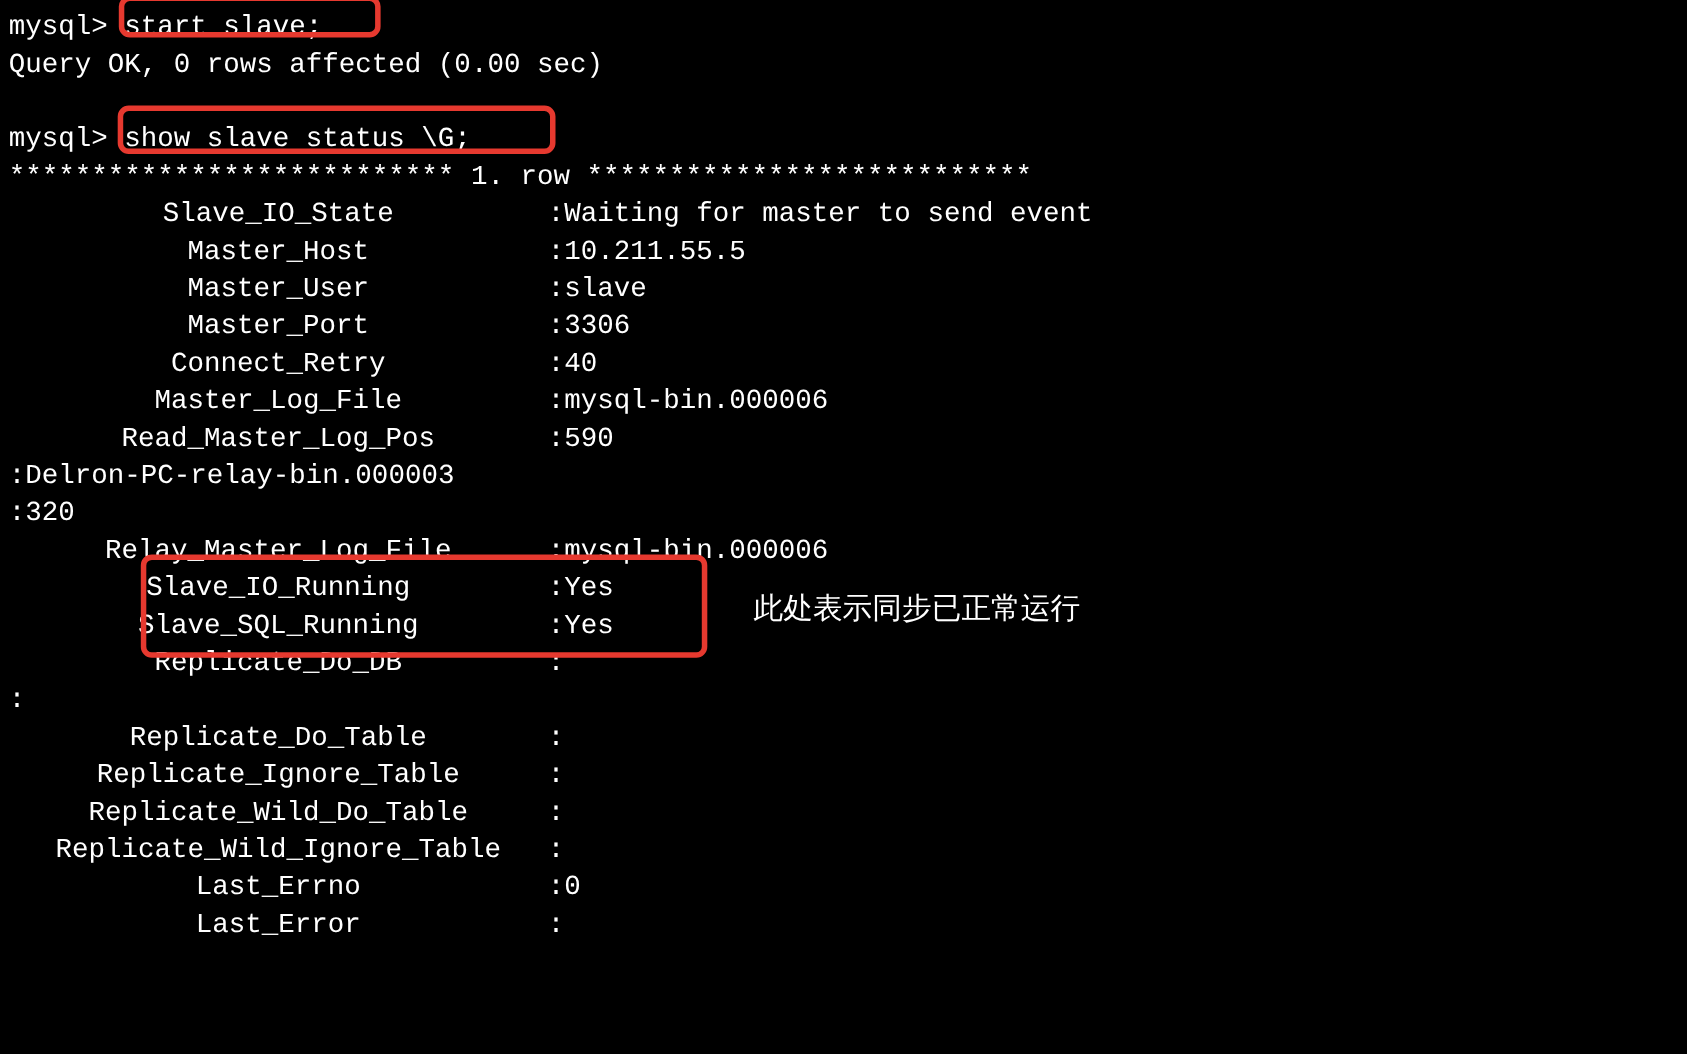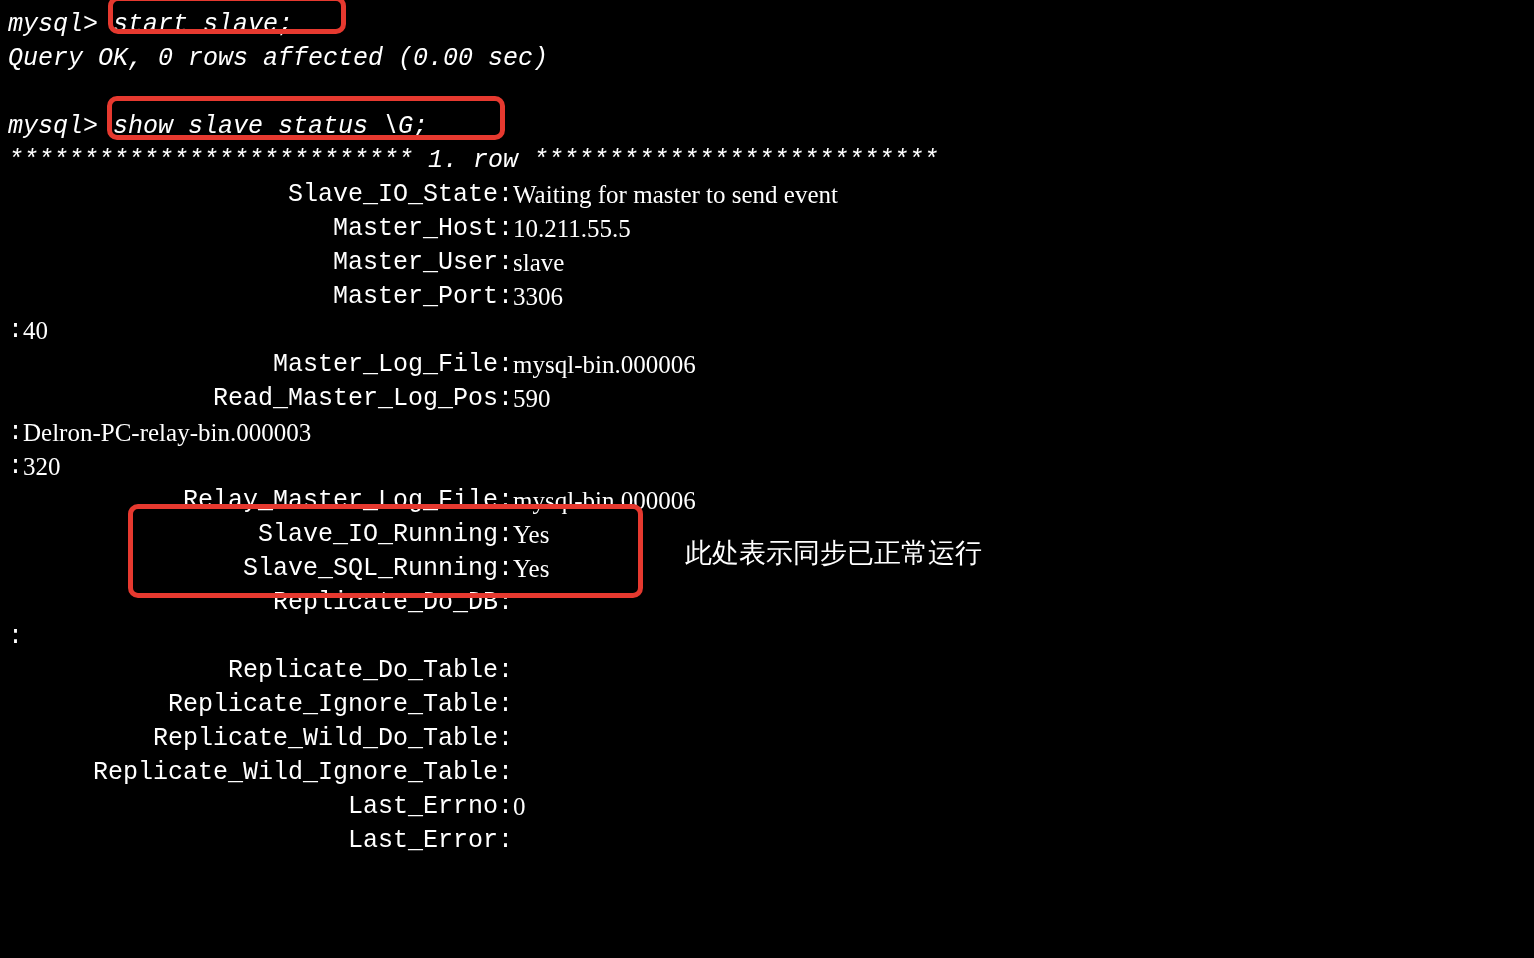--- a/index.html
+++ b/index.html
@@ -15,40 +15,38 @@
       line-height: 1.36;
       padding: 8px 0 0 8px;
       width: 1534px;
       height: 958px;
       overflow: hidden;
       position: relative;
     }
     .line {
       white-space: pre;
       position: relative;
-      font-style: italic;
     }
     .highlight-box {
       position: absolute;
       border: 5px solid #e6392f;
       border-radius: 10px;
       pointer-events: none;
     }
     .status-row {
       display: flex;
     }
     .status-label {
       display: inline-block;
       width: 490px;
-      text-align: right;
+      text-align: center;
       white-space: pre;
     }
     .status-value {
       white-space: pre;
-      font-family: Liberation Serif, serif;
     }
     .annotation {
       position: absolute;
       color: #ffffff;
       font-family: "PingFang SC", "Microsoft YaHei", sans-serif;
       font-size: 27px;
       white-space: nowrap;
       pointer-events: none;
     }
   </style>
@@ -82,20 +80,21 @@
         <span class="status-label">Master_User</span>
         <span>: </span>
         <span class="status-value">slave</span>
       </div>
       <div class="status-row">
         <span class="status-label">Master_Port</span>
         <span>: </span>
         <span class="status-value">3306</span>
       </div>
       <div class="status-row">
+        <span class="status-label">Connect_Retry</span>
         <span>: </span>
         <span class="status-value">40</span>
       </div>
       <div class="status-row">
         <span class="status-label">Master_Log_File</span>
         <span>: </span>
         <span class="status-value">mysql-bin.000006</span>
       </div>
       <div class="status-row">
         <span class="status-label">Read_Master_Log_Pos</span>

